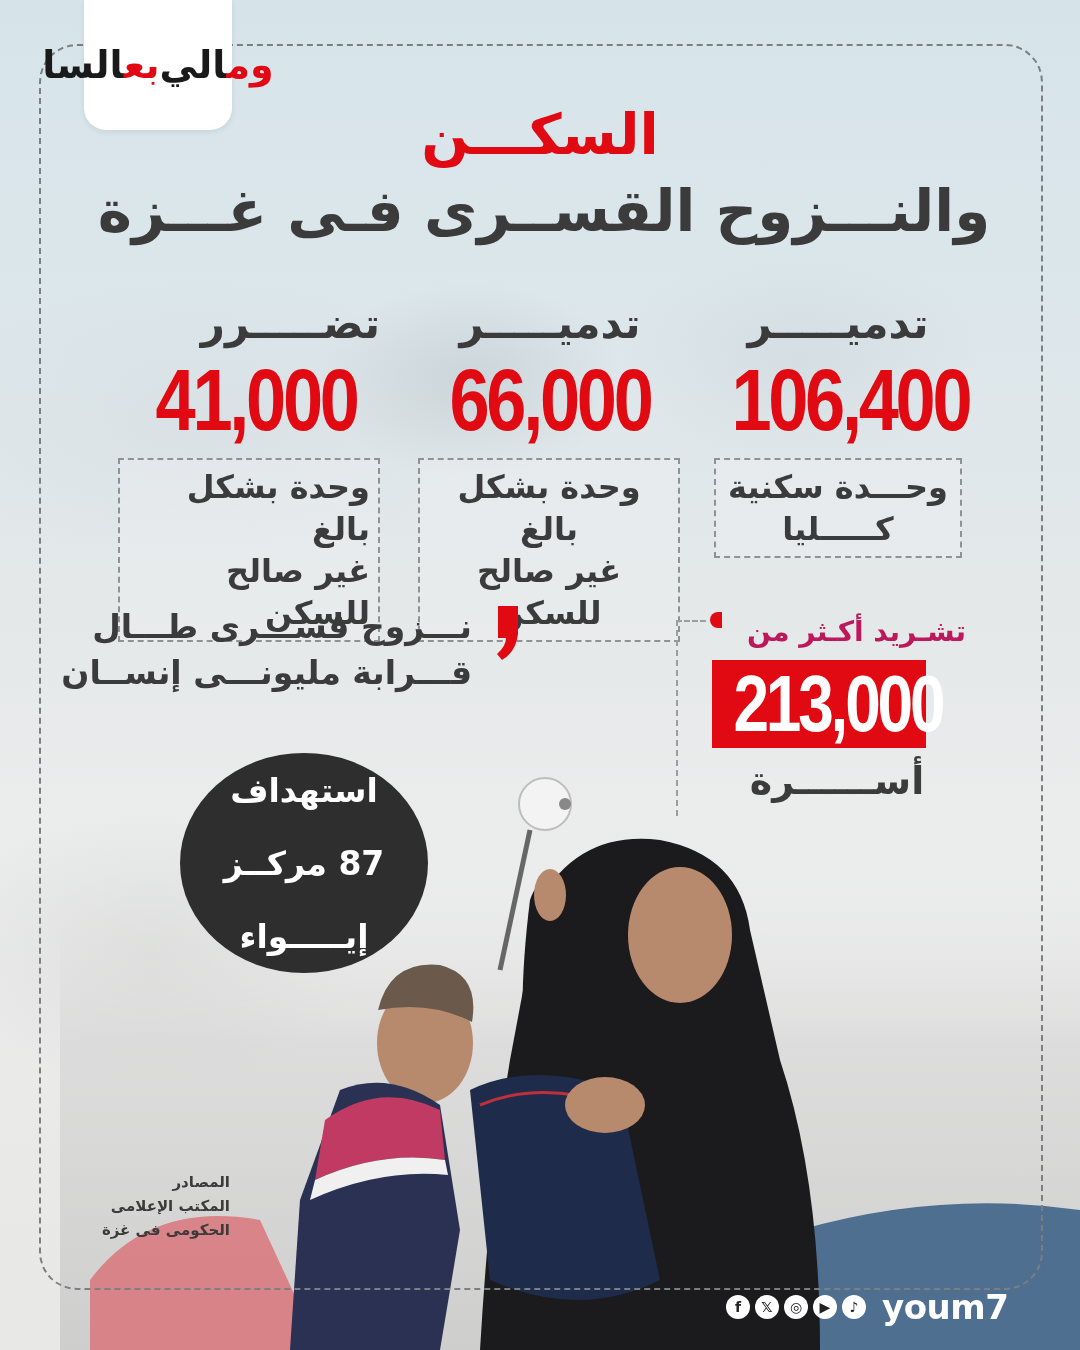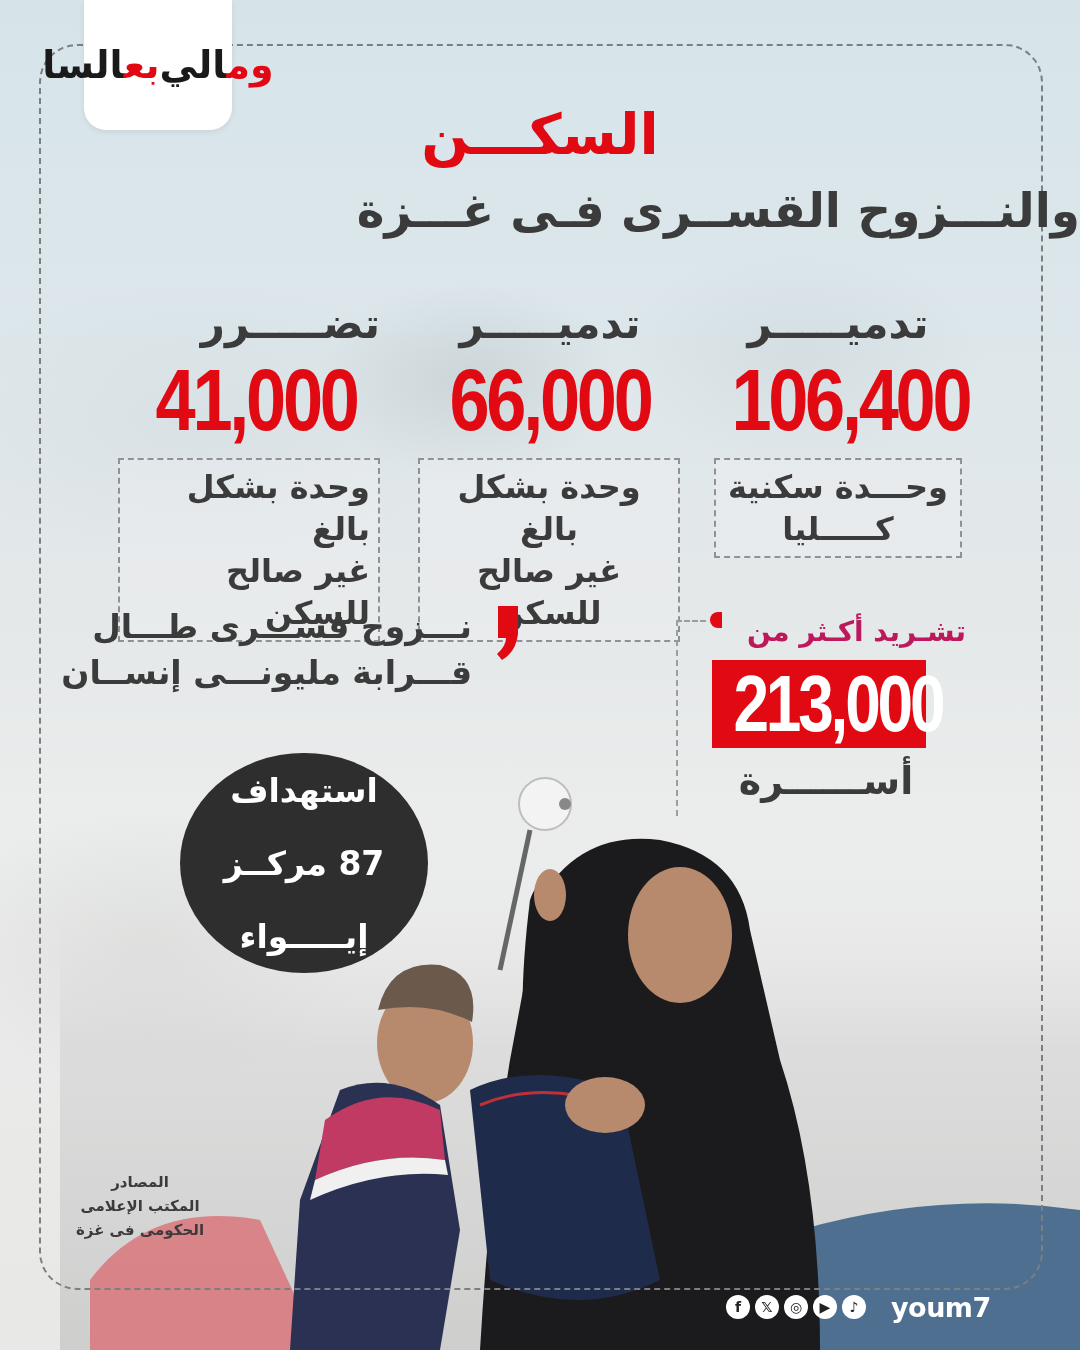--- a/index.html
+++ b/index.html
@@ -39,22 +39,22 @@
   .logo .l1 .blk, .logo .l2 .blk { color: #1a1a1a; }
   .logo .l1 .red, .logo .l2 .red { color: #e30613; }
 
   .title-red {
     position: absolute; left: 0; right: 0; top: 100px;
     text-align: center; font-weight: bold; color: #e10a12;
     font-size: 56px; line-height: 70px;
   }
   .title-dark {
     position: absolute; left: 8px; right: 0; top: 172px;
-    text-align: right; font-weight: bold; color: #3b3b3b;
-    font-size: 47px; line-height: 78px;
+    text-align: center; font-weight: bold; color: #3b3b3b;
+    font-size: 58px; line-height: 78px;
   }
 
   .stat { position: absolute; width: 260px; text-align: center; }
   .stat .verb { font-weight: bold; color: #3b3b3b; font-size: 42px; line-height: 56px; }
   .stat .num {
     font-family: "Liberation Sans", sans-serif; font-weight: bold; color: #e10a12;
     font-size: 88px; line-height: 96px; letter-spacing: -4px; transform: scaleX(0.82); display: block;
     direction: ltr;
   }
   .stat .desc {
@@ -84,21 +84,21 @@
   .displace .box {
     position: absolute; left: 36px; top: 62px; width: 214px; height: 88px;
     background: #e10a12; text-align: center;
   }
   .displace .box span {
     display: block; font-family: "Liberation Sans", sans-serif; font-weight: bold; color: #ffffff;
     font-size: 80px; line-height: 88px; letter-spacing: -4px; transform: scaleX(0.8);
     direction: ltr;
   }
   .displace .unit {
-    position: absolute; left: 25px; top: 158px; width: 250px; text-align: center;
+    position: absolute; left: 36px; top: 158px; width: 250px; text-align: center;
     font-weight: bold; color: #3b3b3b; font-size: 38px; line-height: 50px;
   }
 
   .quote { position: absolute; left: 140px; top: 604px; width: 380px; }
   .quote .mark {
     position: absolute; right: 0; top: 0; width: 26px; height: 58px;
   }
   .quote .txt {
     position: absolute; right: 48px; top: 0; 
     font-weight: bold; color: #3b3b3b; font-size: 33px; line-height: 46px; white-space: nowrap;
@@ -112,33 +112,33 @@
     gap: 26px;
   }
   .circle div { color: #ffffff; font-weight: bold; font-size: 33px; line-height: 47px; }
 
   .photo {
     position: absolute; left: 60px; top: 760px; width: 1020px; height: 590px;
     pointer-events: none;
   }
 
   .sources { position: absolute; left: 50px; top: 1170px; width: 180px; text-align: center; }
-  .sources div { font-weight: bold; color: #3b3b3b; font-size: 15px; line-height: 24px; }
+  .sources div { font-weight: bold; color: #3b3b3b; font-size: 15px; line-height: 24px; text-align: right; }
 
   .social {
     position: absolute; left: 726px; top: 1292px; height: 30px;
     display: flex; align-items: center; direction: ltr; gap: 5px;
   }
   .social .ic {
     width: 24px; height: 24px; border-radius: 50%; background: #ffffff;
     display: flex; align-items: center; justify-content: center;
     color: #222; font-weight: bold; font-size: 14px; font-family: "DejaVu Sans", sans-serif;
   }
   .social .brand {
-    color: #ffffff; font-weight: bold; font-size: 27px; margin-left: 20px;
+    color: #ffffff; font-weight: bold; font-size: 34px; margin-left: 11px;
     font-family: "DejaVu Sans", sans-serif; letter-spacing: -0.5px;
   }
 </style>
 </head>
 <body>
 
 <div class="bg-texture"></div>
 
 <svg class="photo" viewBox="0 0 1020 590" preserveAspectRatio="none">
   <defs>

